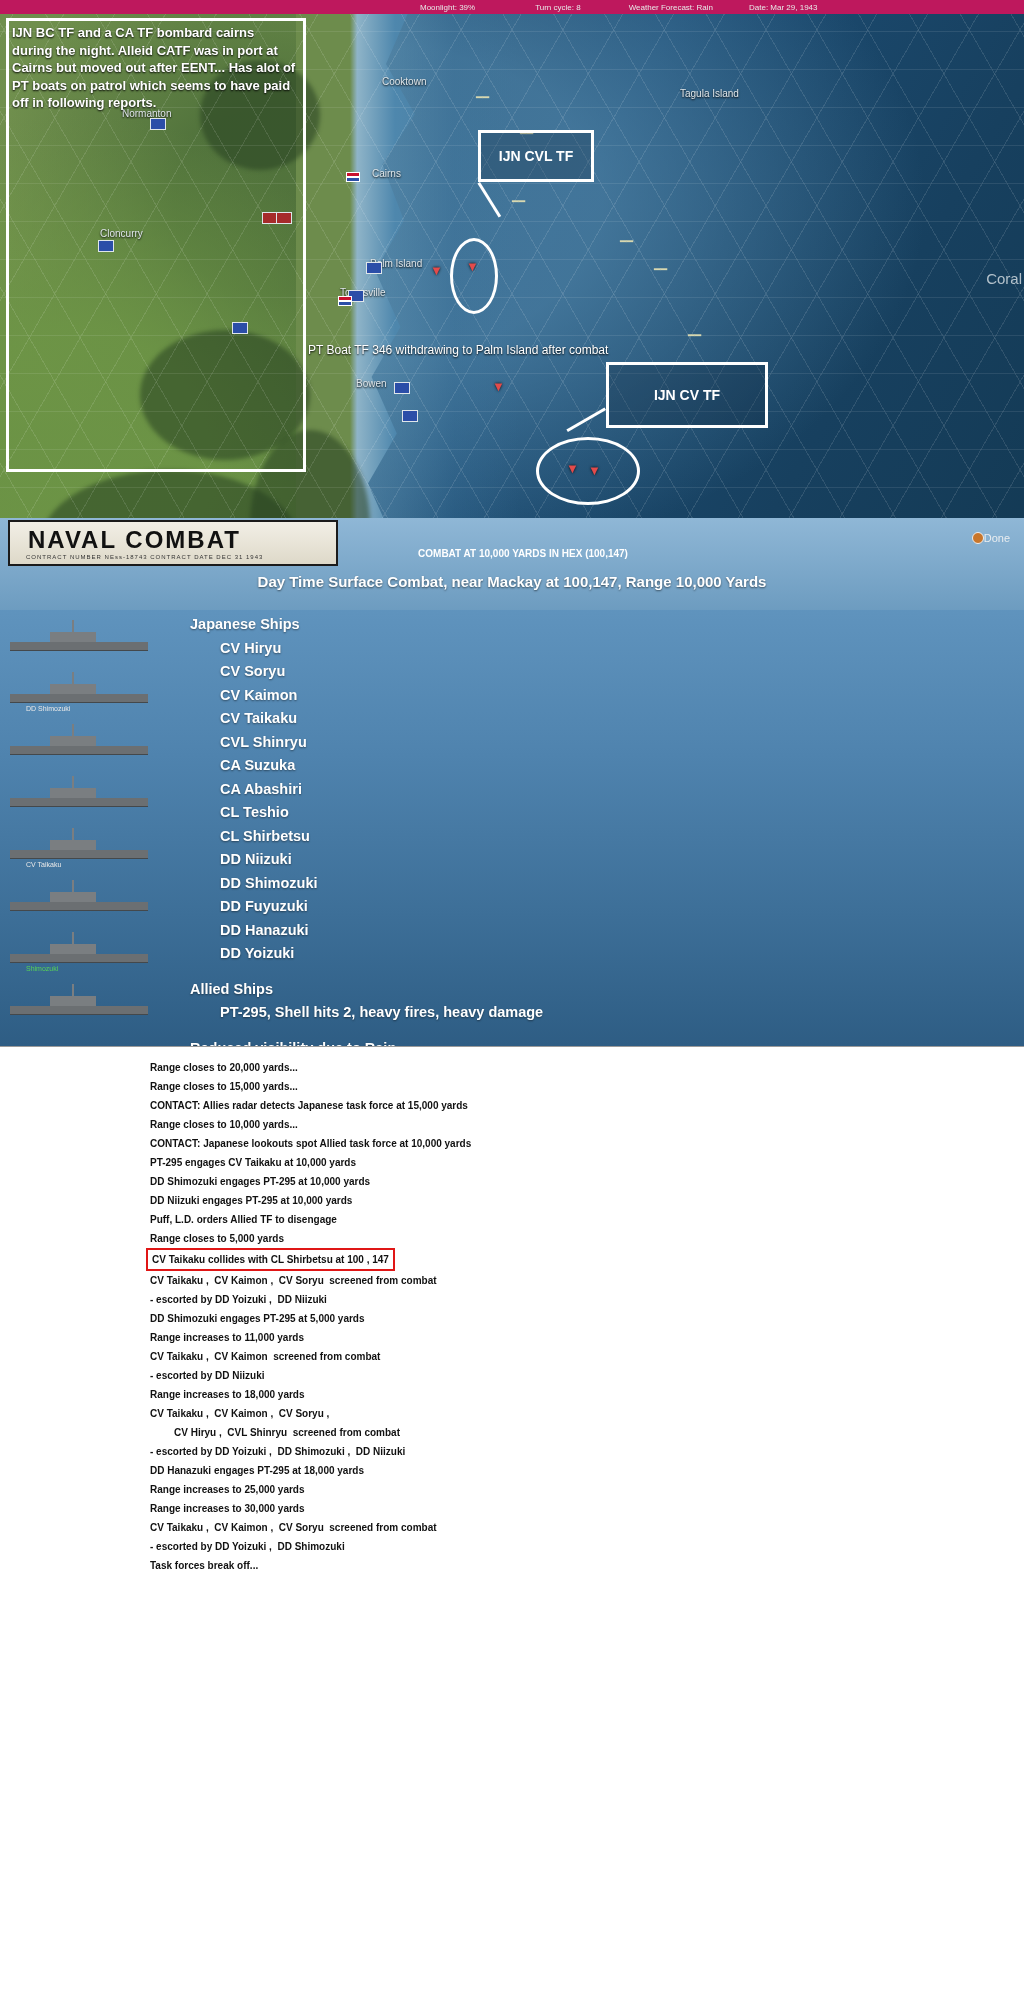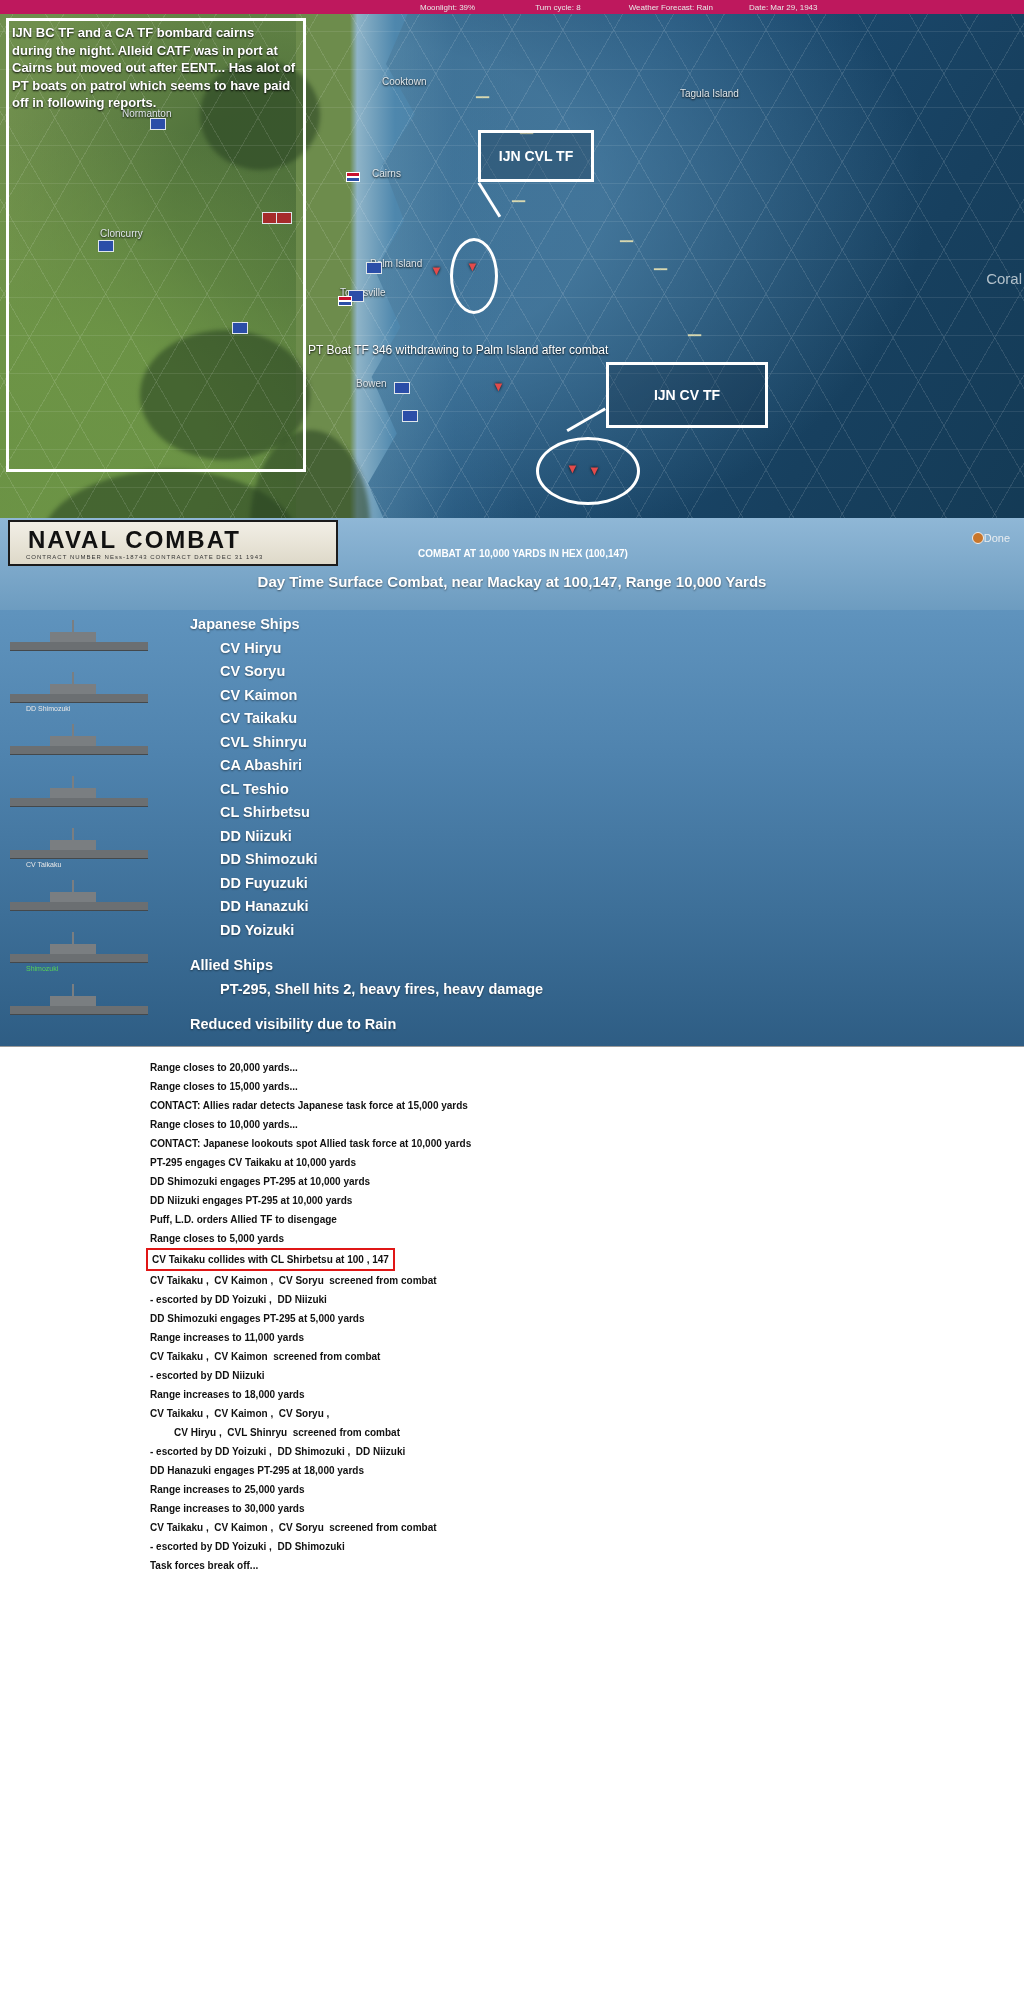--- a/index.html
+++ b/index.html
@@ -236,20 +236,21 @@
         </div>
     </div>
 
     <div class="list">
       <div class="hdr">Japanese Ships</div>
       <div>CV Hiryu</div>
       <div>CV Soryu</div>
       <div>CV Kaimon</div>
       <div>CV Taikaku</div>
       <div>CVL Shinryu</div>
+      <div>CA Suzuka</div>
       <div>CA Abashiri</div>
       <div>CL Teshio</div>
       <div>CL Shirbetsu</div>
       <div>DD Niizuki</div>
       <div>DD Shimozuki</div>
       <div>DD Fuyuzuki</div>
       <div>DD Hanazuki</div>
       <div>DD Yoizuki</div>
       <div class="gap"></div>
       <div class="hdr">Allied Ships</div>

